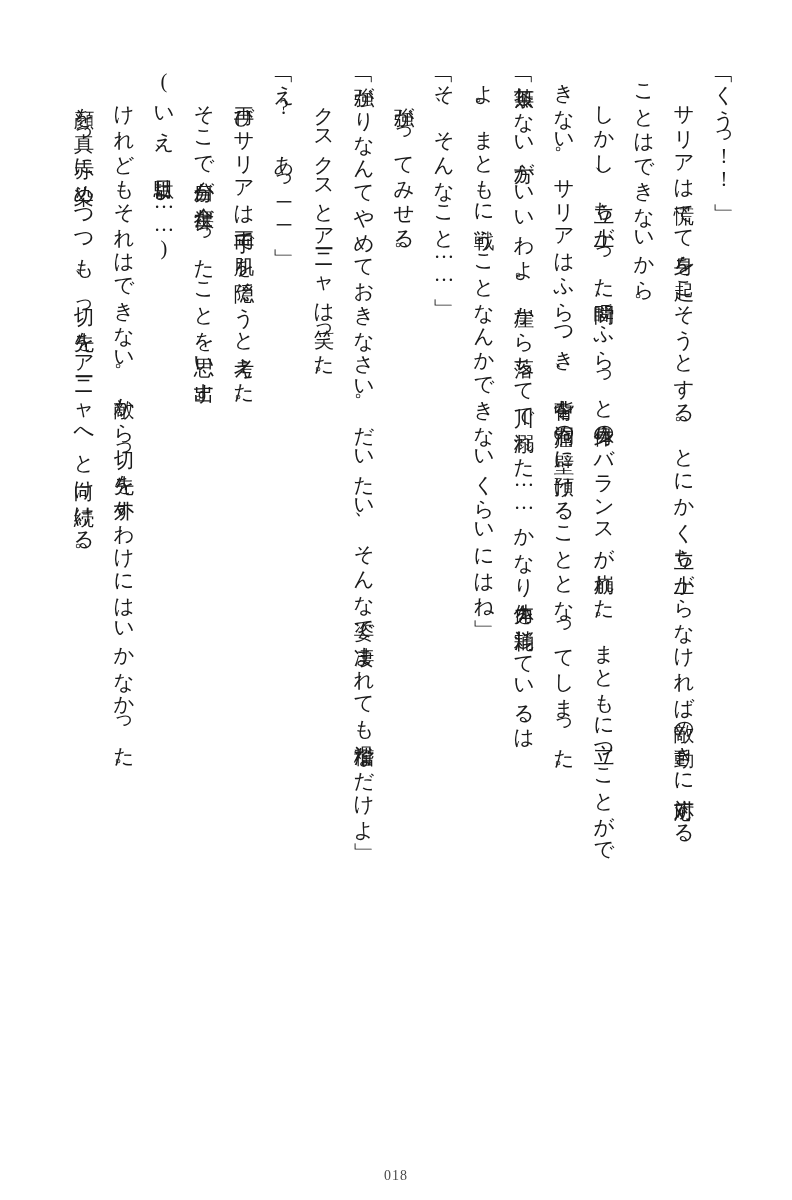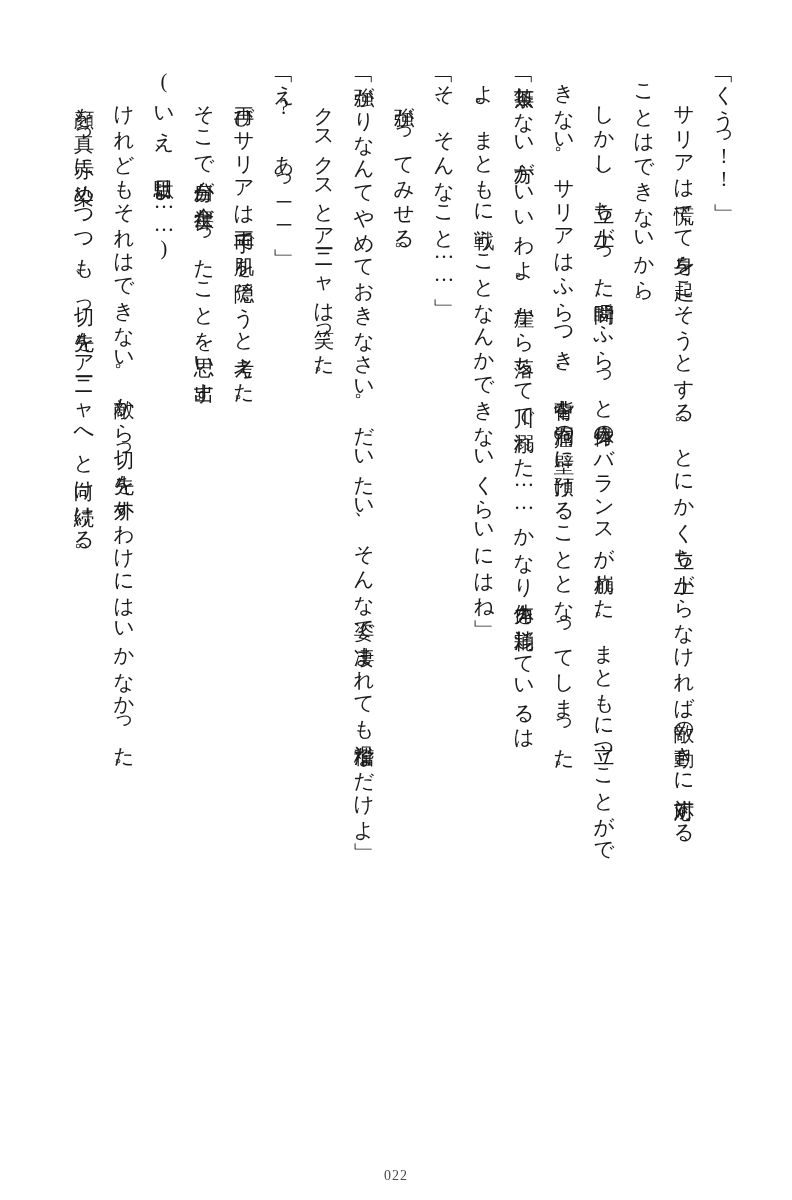--- a/index.html
+++ b/index.html
@@ -75,14 +75,14 @@
       <div class="vline">　強がってみせる。</div>
       <div class="vline">「強がりなんてやめておきなさい。だいたい、そんな姿で凄まれても滑稽なだけよ」</div>
       <div class="vline">　クスクスとアーニャは笑った。</div>
       <div class="vline">「え?　あっ──」</div>
       <div class="vline">　再びサリアは両手で肌を隠そうと考えた。</div>
       <div class="vline">　そこで自分が全裸だったことを思い出す。</div>
       <div class="vline">(いえ、駄目よ……)</div>
       <div class="vline">　けれどもそれはできない。敵から切っ先を外すわけにはいかなかった。</div>
       <div class="vline">　顔を真っ赤に染めつつも、切っ先をアーニャへと向け続ける。</div>
     </div>
-  <div class="page-number">022</div>
+  <div class="page-number">018</div>
 </div>
 
 </body></html>

